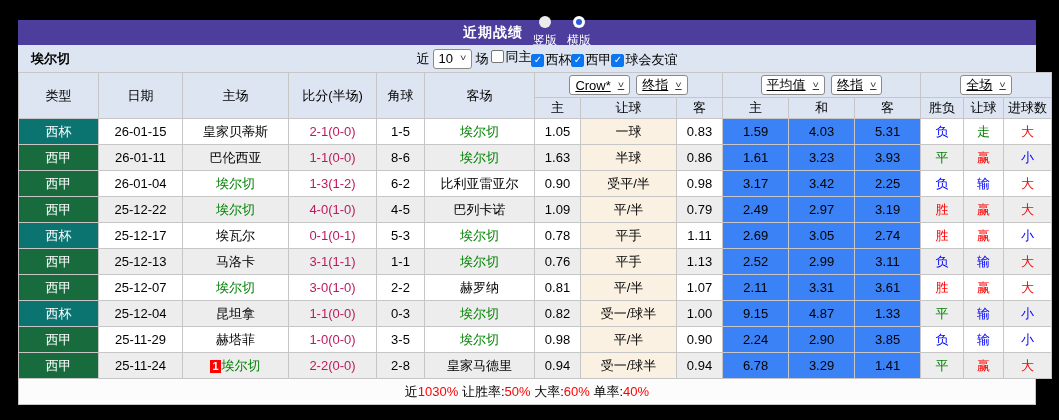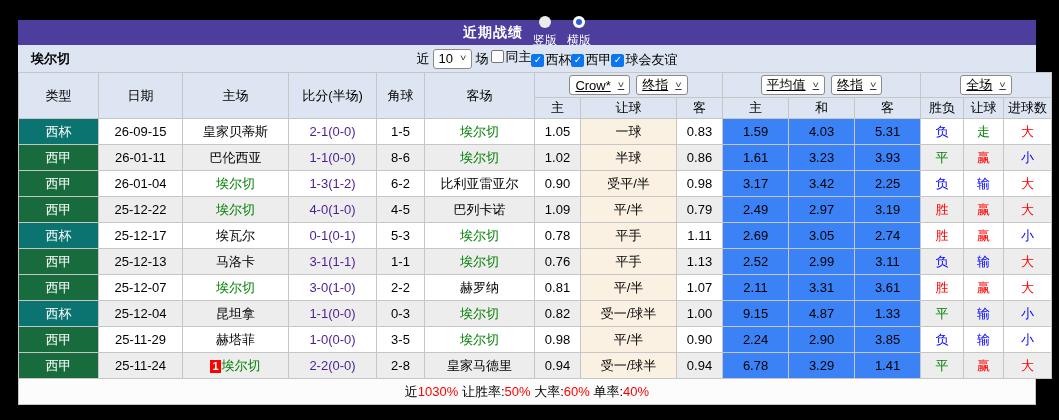--- a/index.html
+++ b/index.html
@@ -63,21 +63,21 @@
   .hrow1 th { height:25px; }
   .hrow2 th { height:21px; }
   .sel-wrap { display:flex; align-items:center; justify-content:center; gap:6px;text-decoration:underline; }
   tbody td { height:26px; }
   tbody tr.even td { background:#EDEDED; }
   tbody tr.odd  td { background:#FFFFFF; }
   tbody tr td.c-handicap { background:#FAF1E3; }
   tbody tr td.c-avg      { background:#3b82f6; }
   td.c-type { color:#fff; }
   .green-team { color:#008000; }
-  td.c-score { color:#4c1d95;margin-top:16px; }
+  td.c-score { color:#be185d;margin-top:16px; }
   .red-badge {
     display:inline-block; background:#FF0000; color:#fff;
     font-size:11px; font-weight:bold; padding:0 2px; margin-right:1px; line-height:13px;
   }
 
   
   .summary {
     height:26px; background:#FCFCFC; border:1px solid #C6C6C6; border-top:none;
     display:flex; align-items:center; justify-content:center; font-size:13px; color:#000;
   }
@@ -194,21 +194,21 @@
           <th>和</th>
           <th>客</th>
           <th>胜负</th>
           <th>让球</th>
           <th>进球数</th>
         </tr>
       </thead>
       <tbody id="rows">
           <tr class="odd">
             <td class="c-type" style="background: rgb(11, 115, 112);">西杯</td>
-            <td class="c-date">26-09-15</td>
+            <td class="c-date">26-01-15</td>
             <td class="c-home"><span>皇家贝蒂斯</span></td>
             <td class="c-score">2-1(0-0)</td>
             <td class="c-corner">1-5</td>
             <td class="c-away"><span class="green-team">埃尔切</span></td>
             <td class="c-odds">1.05</td>
             <td class="c-handicap">一球</td>
             <td class="c-odds">0.83</td>
             <td class="c-avg">1.59</td>
             <td class="c-avg">4.03</td>
             <td class="c-avg">5.31</td>
@@ -216,21 +216,21 @@
             <td class="c-res" style="color: rgb(0, 128, 0);">走</td>
             <td class="c-res" style="color: rgb(255, 0, 0);">大</td>
           </tr>
           <tr class="even">
             <td class="c-type" style="background: rgb(23, 107, 60);">西甲</td>
             <td class="c-date">26-01-11</td>
             <td class="c-home"><span>巴伦西亚</span></td>
             <td class="c-score">1-1(0-0)</td>
             <td class="c-corner">8-6</td>
             <td class="c-away"><span class="green-team">埃尔切</span></td>
-            <td class="c-odds">1.02</td>
+            <td class="c-odds">1.63</td>
             <td class="c-handicap">半球</td>
             <td class="c-odds">0.86</td>
             <td class="c-avg">1.61</td>
             <td class="c-avg">3.23</td>
             <td class="c-avg">3.93</td>
             <td class="c-res" style="color: rgb(0, 128, 0);">平</td>
             <td class="c-res" style="color: rgb(255, 0, 0);">赢</td>
             <td class="c-res" style="color: rgb(0, 0, 255);">小</td>
           </tr>
           <tr class="odd">

